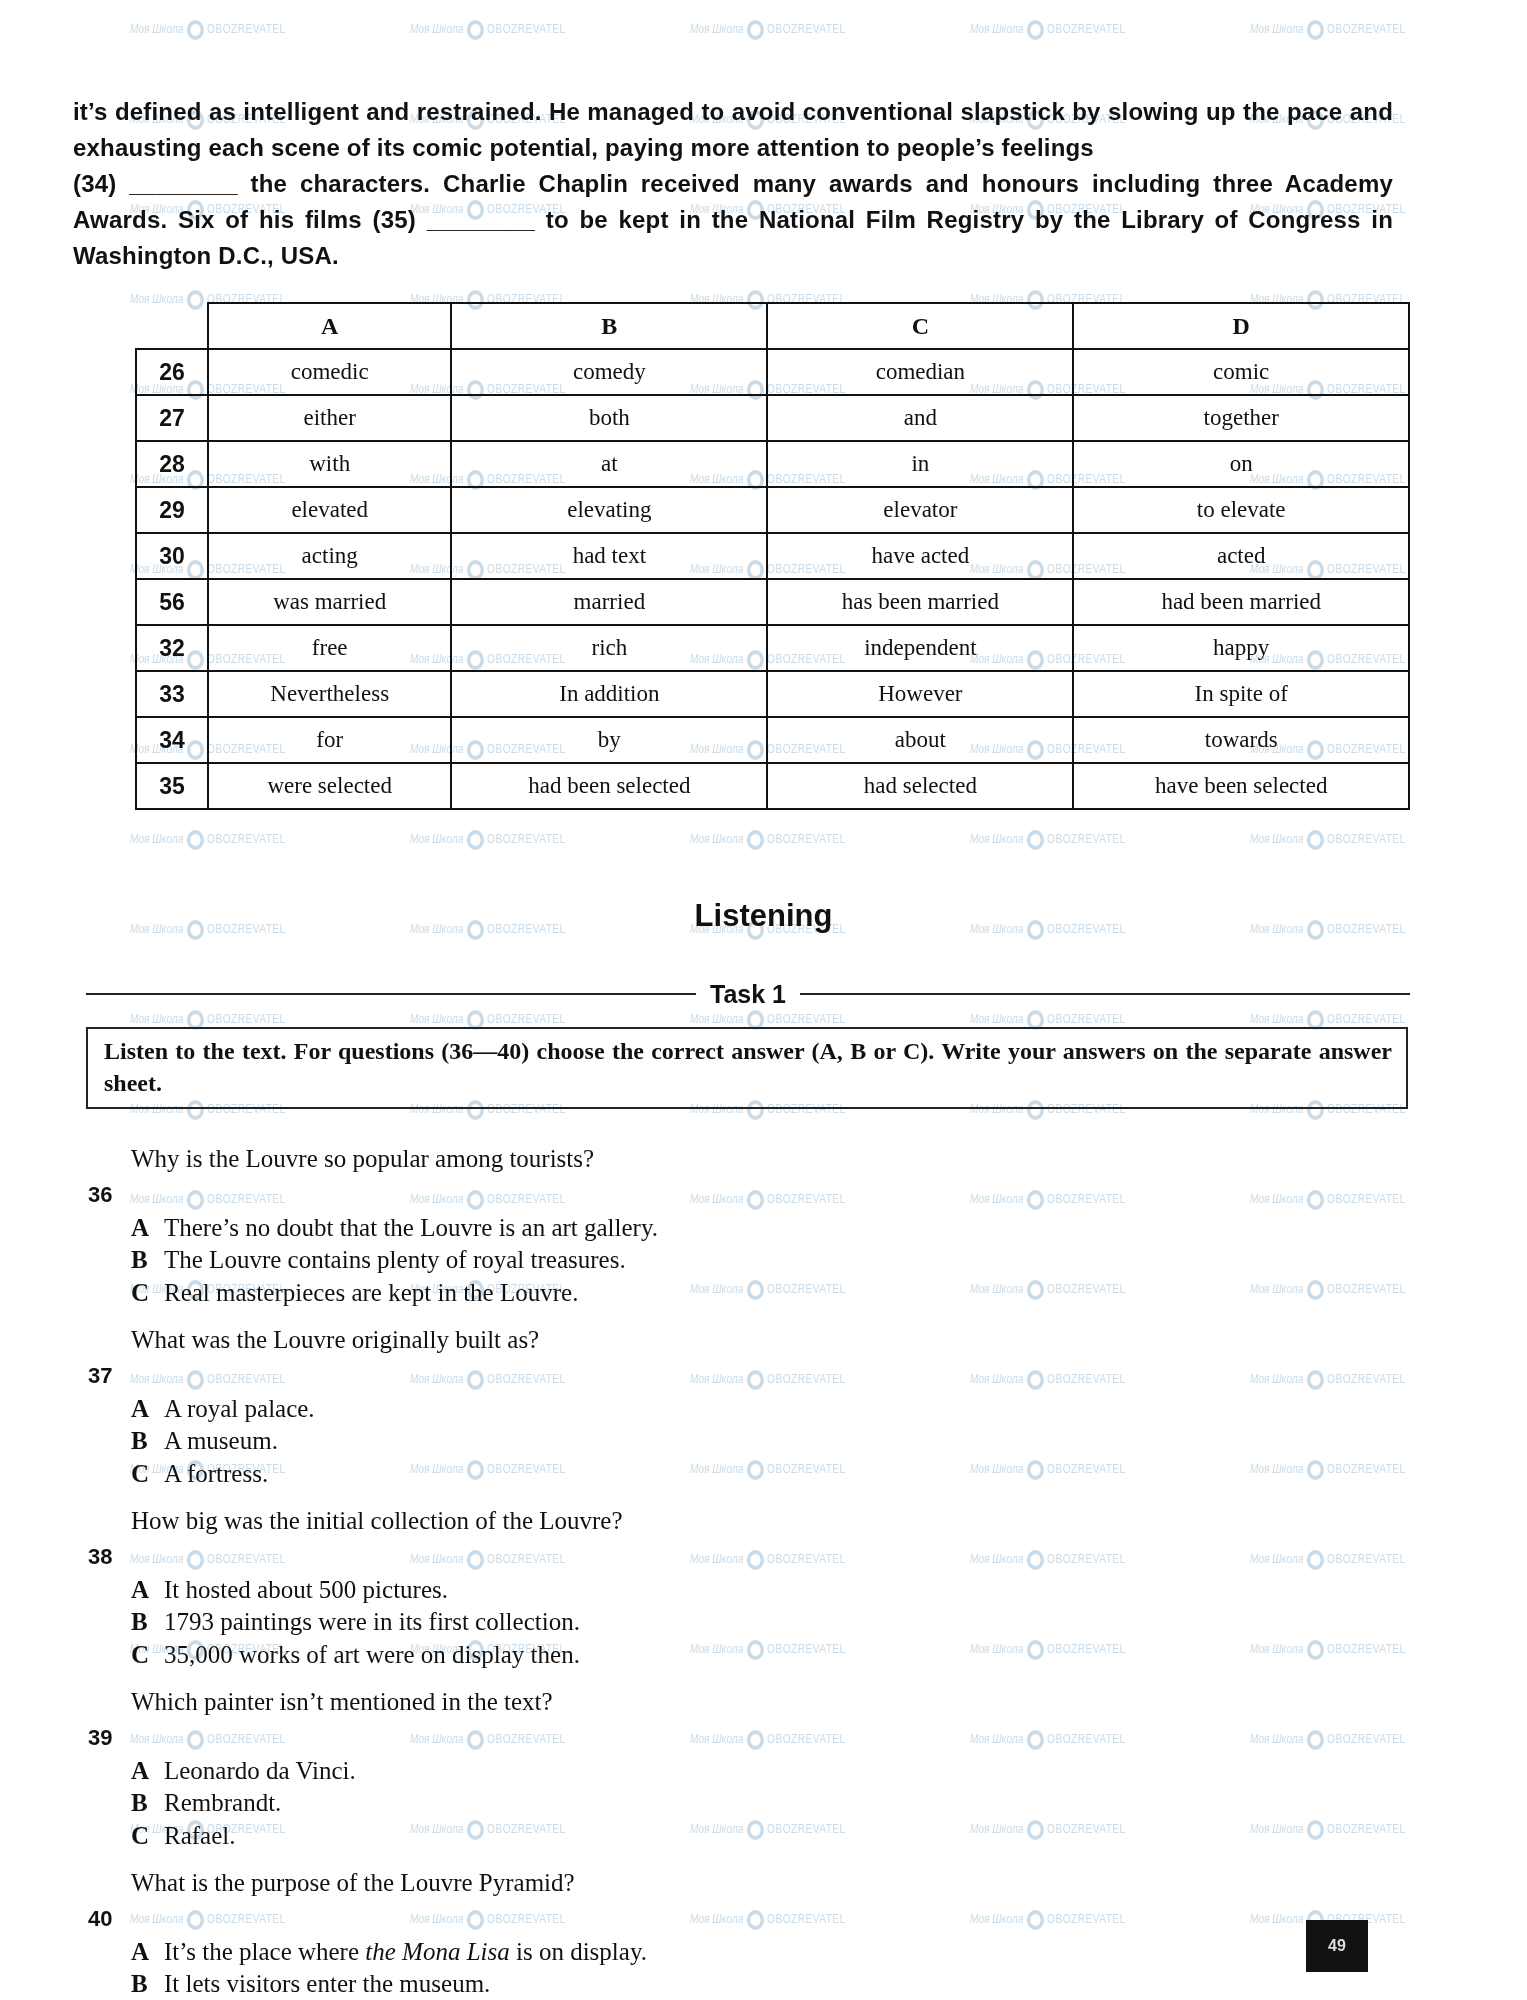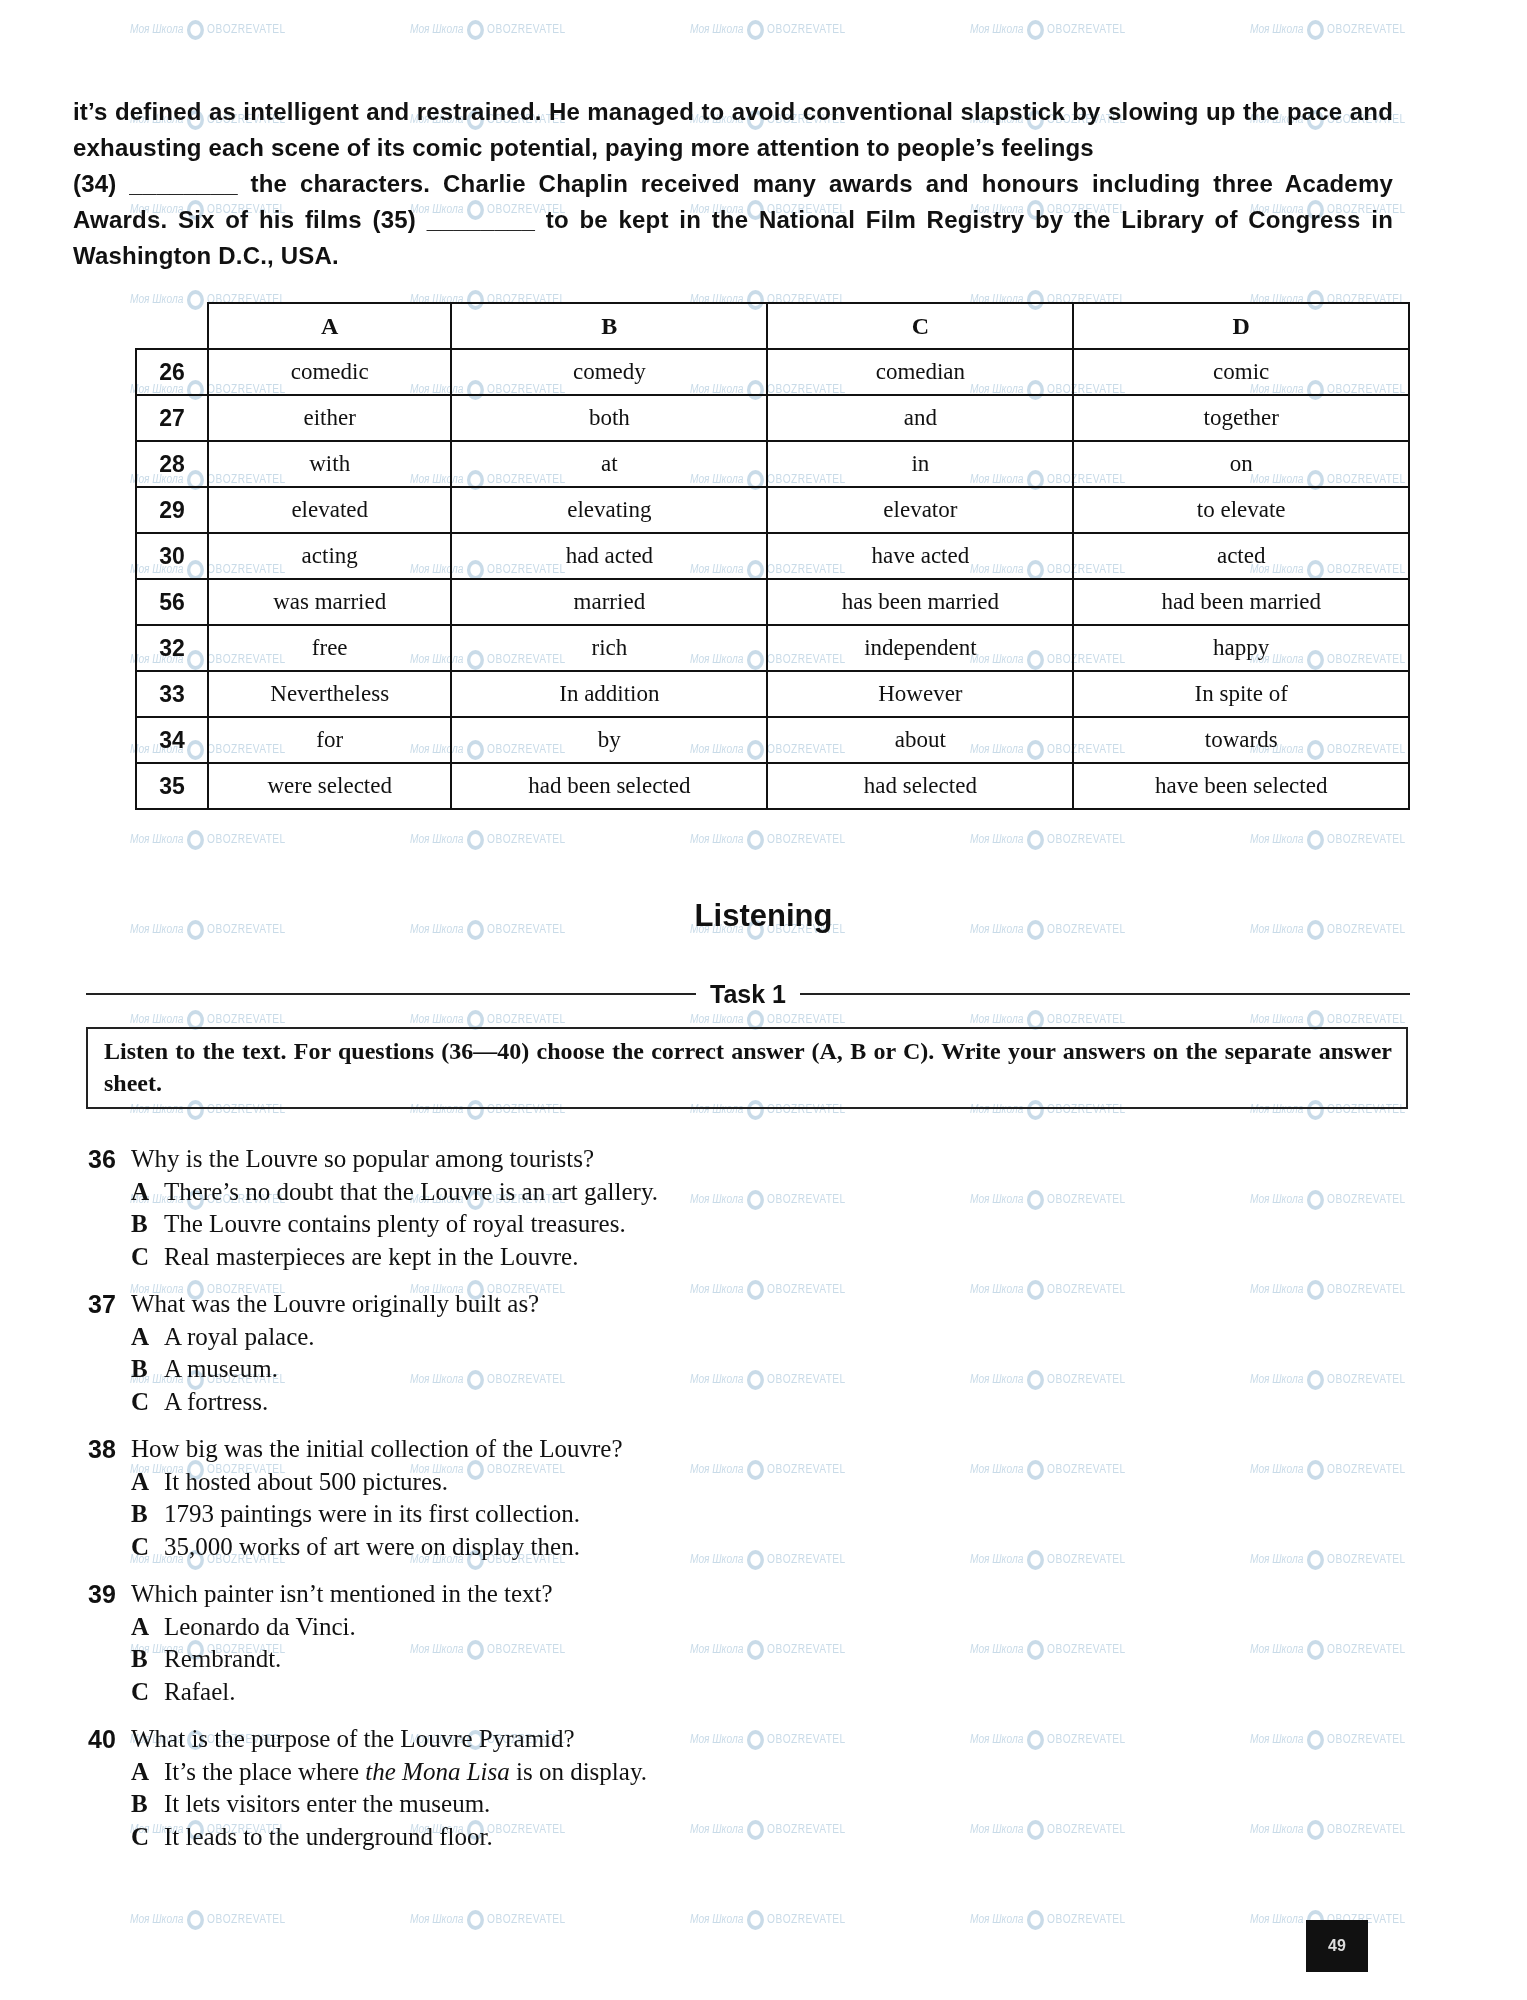--- a/index.html
+++ b/index.html
@@ -55,21 +55,21 @@
     position: absolute; left: 86px; top: 1027px; width: 1322px; box-sizing: border-box;
     border: 2px solid #222; padding: 6px 14px 8px 16px;
     font-family: "Liberation Serif", serif; font-weight: bold; font-size: 24px; line-height: 32px;
     text-align: justify;
   }
 
   .questions { position: absolute; left: 88px; top: 1143px; width: 900px; font-family: "Liberation Serif", serif; }
   .q { margin-bottom: 15px; }
   .q-row { display: flex; font-size: 25px; line-height: 32.5px; }
   .q-num {
-    width: 43px; font-family: "Liberation Sans", sans-serif; font-weight: bold; font-size: 25px;
+    width: 43px; font-family: "Liberation Sans", sans-serif; font-weight: bold; font-size: 22px; margin-top: 36px;
   }
   .opt { display: flex; font-size: 25px; line-height: 32.5px; padding-left: 43px; }
   .opt-letter { width: 33px; font-weight: bold; }
   .opt-text em { font-style: italic; }
 
   .page-badge {
     position: absolute; left: 1306px; top: 1920px; width: 62px; height: 52px; background: #111;
     color: #ddd; font-family: "Liberation Sans", sans-serif; font-weight: bold; font-size: 16px;
     display: flex; align-items: center; justify-content: center;
   }
@@ -231,21 +231,21 @@
         <tr>
           <td class="num">29</td>
           <td>elevated</td>
           <td>elevating</td>
           <td>elevator</td>
           <td>to elevate</td>
         </tr>
         <tr>
           <td class="num">30</td>
           <td>acting</td>
-          <td>had acted</td>
+          <td>had text</td>
           <td>have acted</td>
           <td>acted</td>
         </tr>
         <tr>
           <td class="num">56</td>
           <td>was married</td>
           <td>married</td>
           <td>has been married</td>
           <td>had been married</td>
         </tr>

